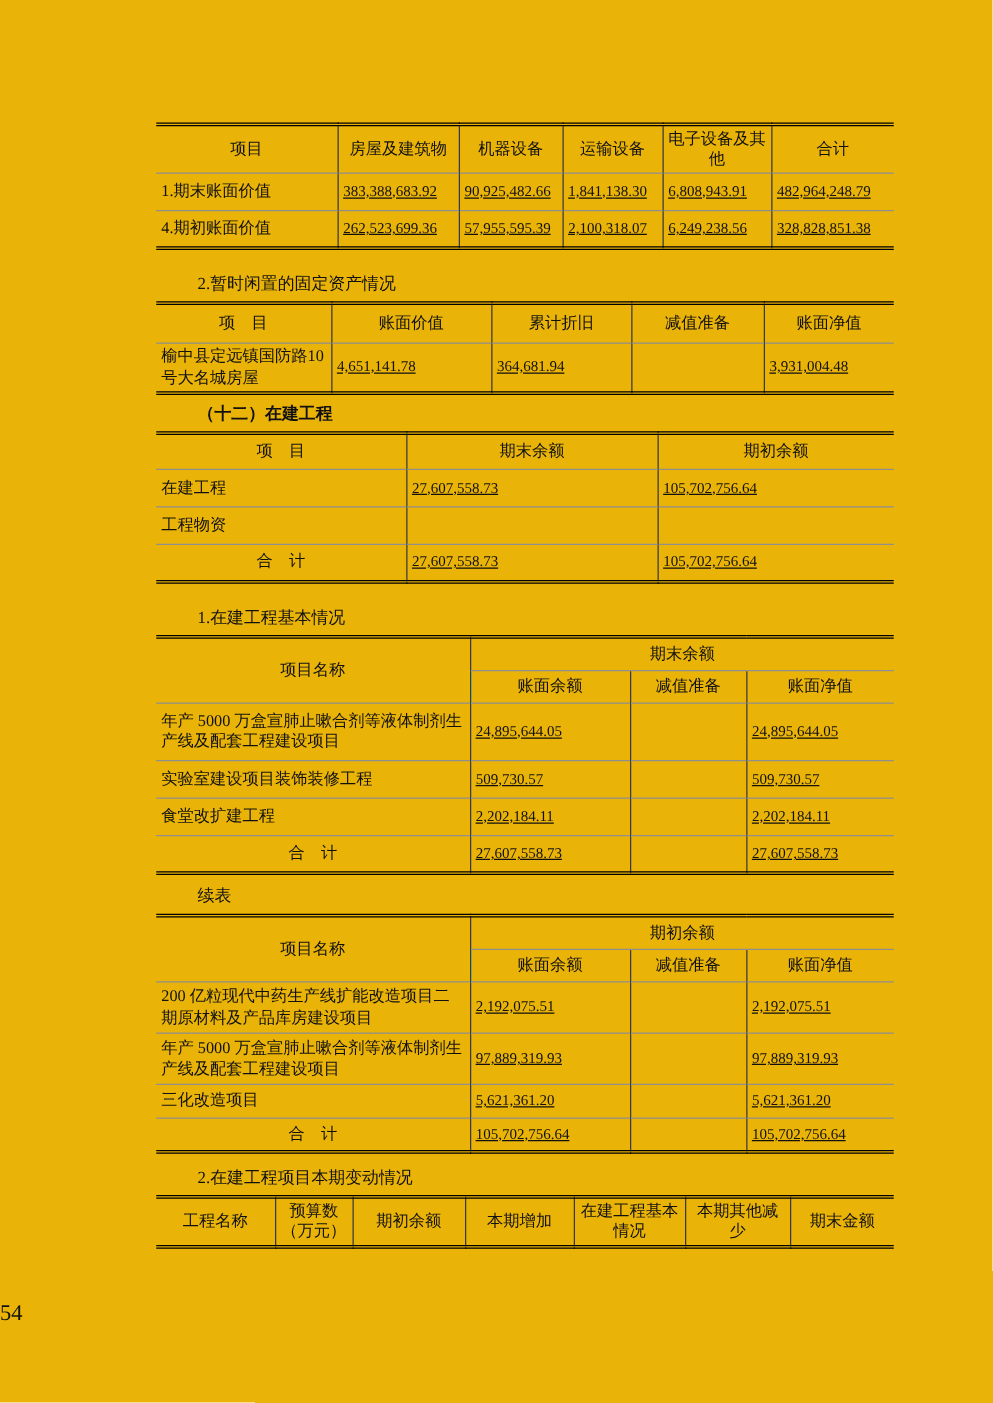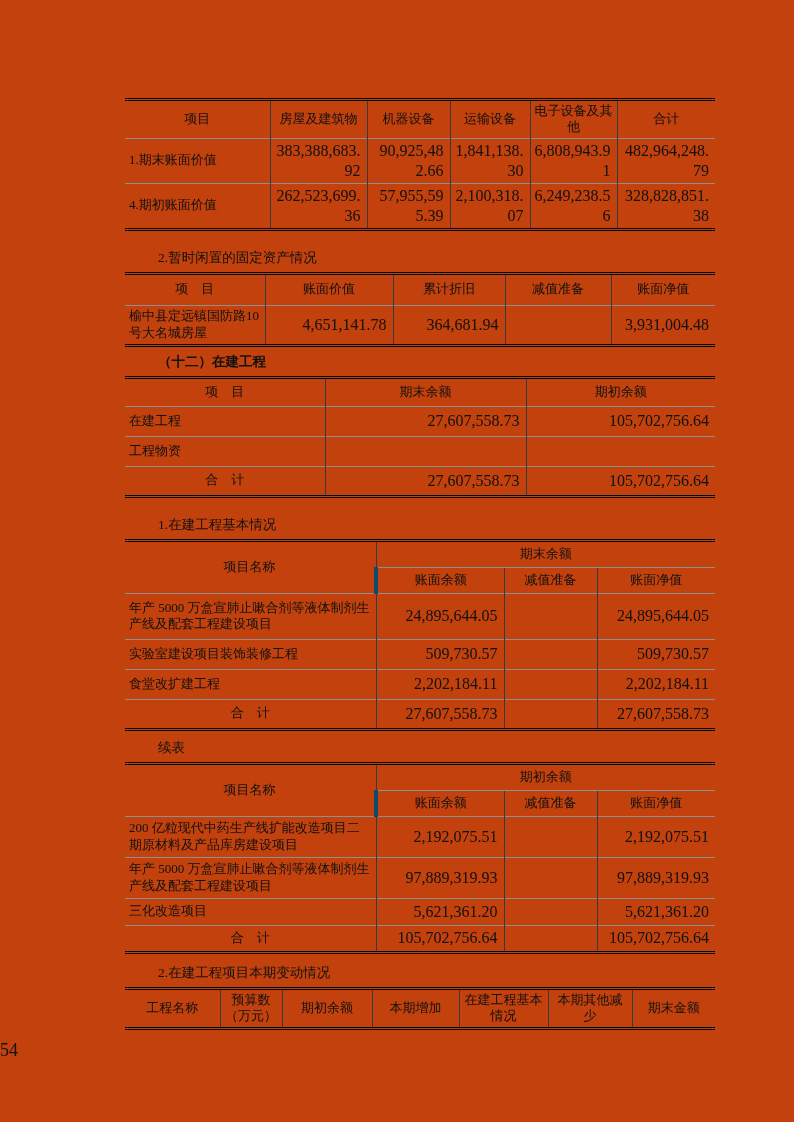--- a/index.html
+++ b/index.html
@@ -1,21 +1,21 @@
 <!DOCTYPE html>
 <html><head>
 <meta charset="utf-8">
 <style>
   * { margin:0; padding:0; box-sizing:border-box; }
   html,body { background:#ffffff; }
   .page {
     position:relative;
     width:794px; height:1122px;
     margin:0 auto;
-    background:#c2410c;
+    background:#eab308;
     font-family:"Liberation Serif","DejaVu Serif",serif;
     color:#111;
     padding:98px 79px 0 125px;
     overflow:hidden;
   }
   .content { width:590px; }
 
   table {
     width:590px;
     table-layout:fixed;
@@ -25,24 +25,24 @@
   }
   td {
     font-size:13px;
     line-height:1.25;
     vertical-align:middle;
     padding:2px 4px;
     overflow:hidden;
     word-break:break-all;
   }
   td:not(:first-child) { border-left:1px solid #3a3a3a; }
-  td.bl { border-left:4px solid #0c4a6e; }
+  td.bl { border-left:1px solid #0c4a6e; }
   tr + tr > td { border-top:1px solid #8f8f8f; }
   td.c { text-align:center; }
-  td.r { text-align:right; font-size:16px; padding-right:6px; font-family:"Liberation Serif",serif; }
+  td.r { font-size:12px; padding-right:6px; font-family:"Liberation Serif",serif;text-decoration:underline; }
   td.lbl { text-align:left; padding-left:4px; }
 
   .sec {
     font-size:13.5px;
     line-height:18px;
     margin:18px 0 5px 33px;
   }
   .sec.bold { font-weight:bold; margin:6px 0 5px 33px; }
   .sec.cont { margin-top:8px; }
   .sec.mv { margin-top:10px; }

